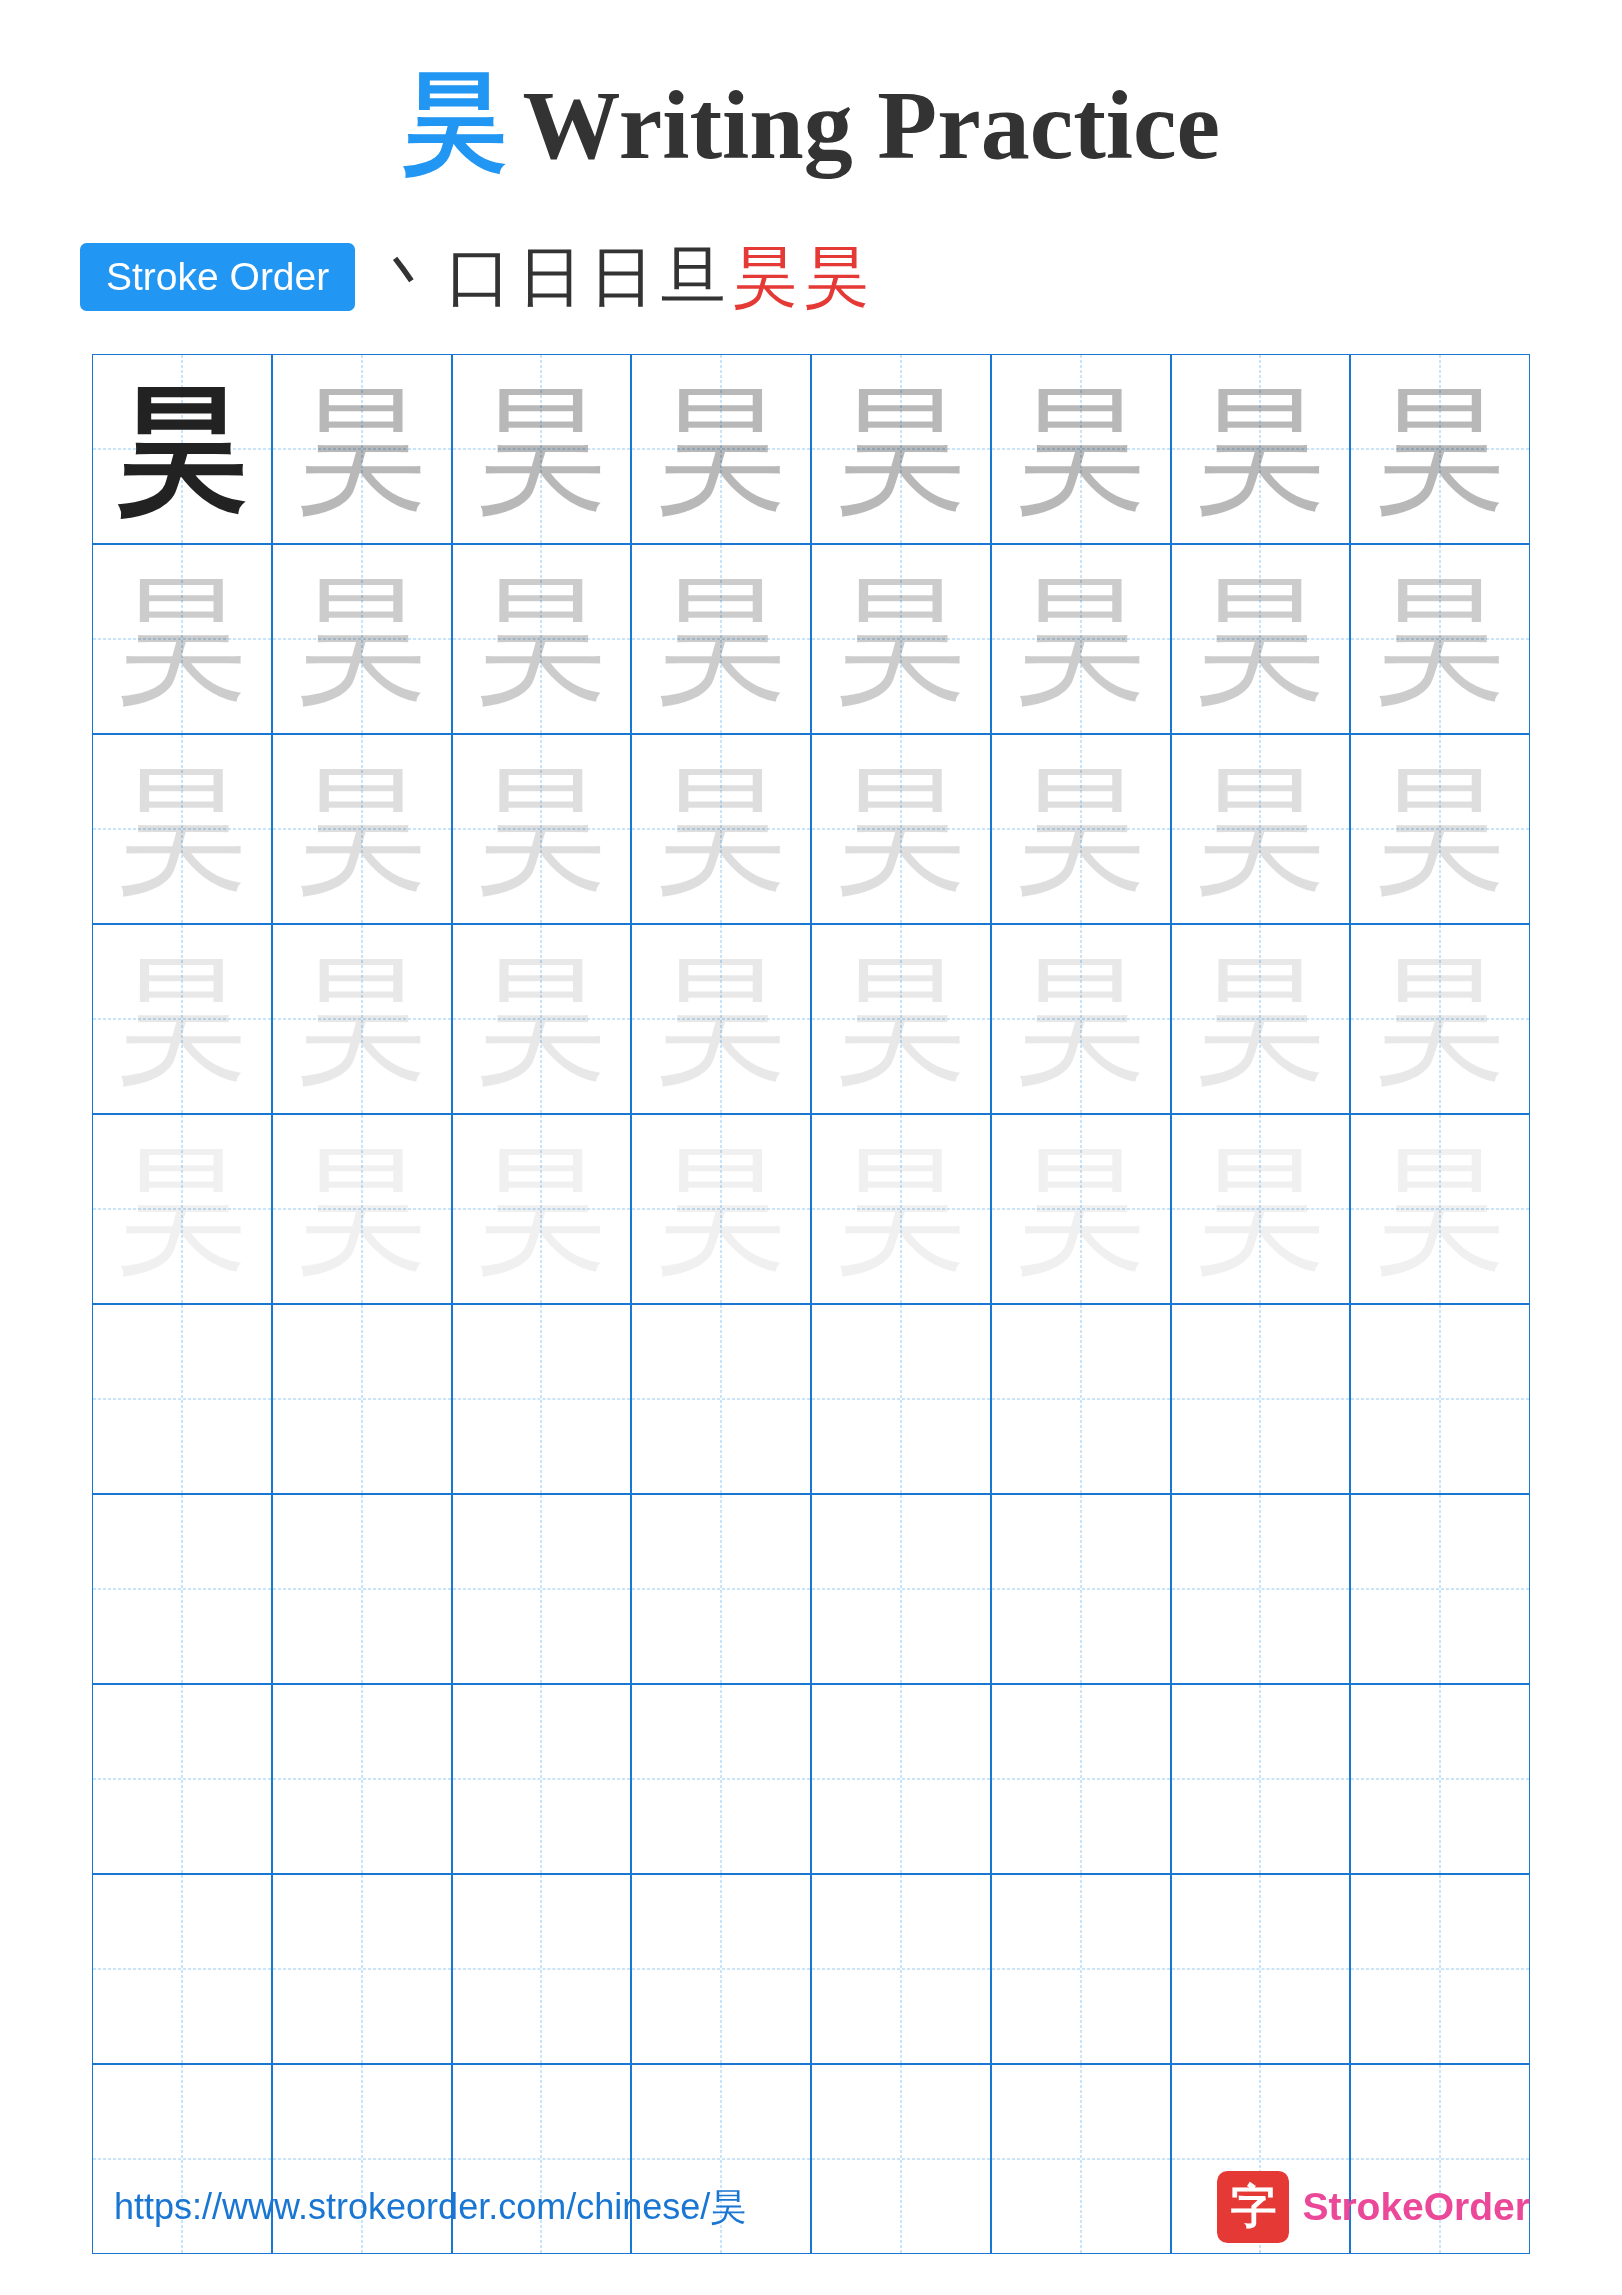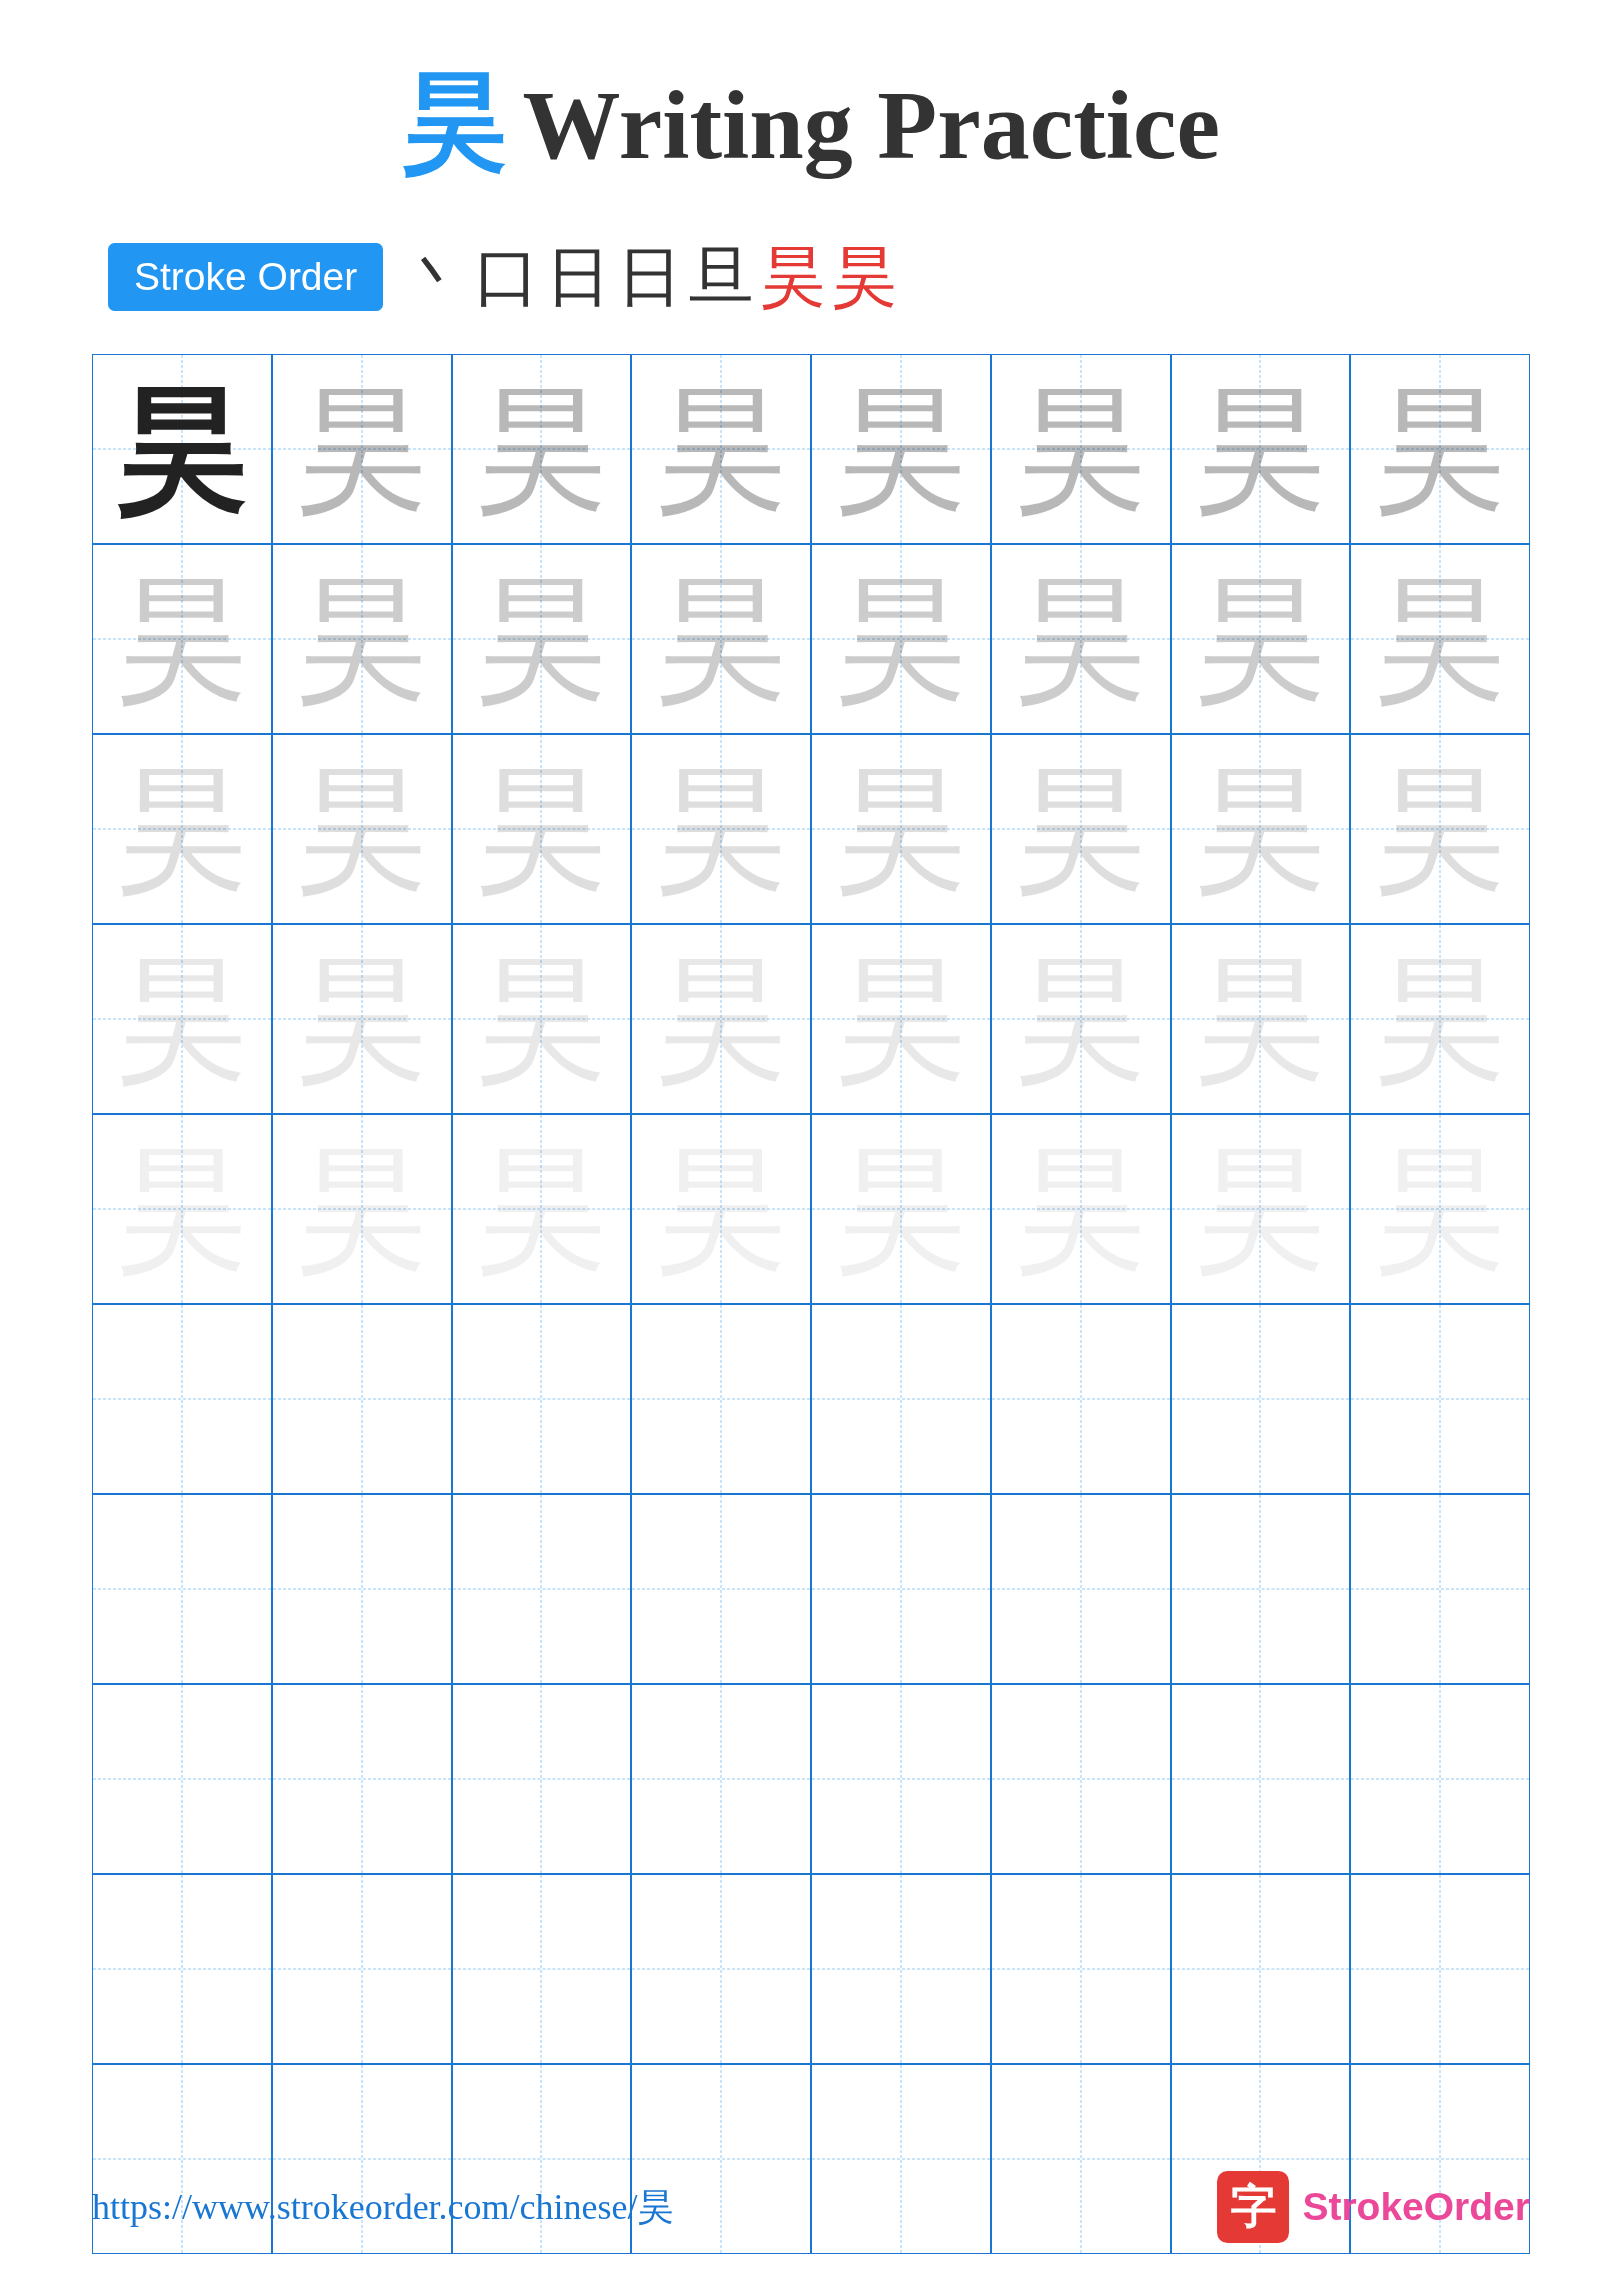--- a/index.html
+++ b/index.html
@@ -25,21 +25,21 @@
     .page-title .english-text {
       color: #333;
       font-size: 98px;
       font-weight: bold;
       margin-left: 13px;
     }
 
     .stroke-order-section {
       display: flex;
       align-items: center;
-      padding: 0 108px;
+      padding: 0 80px;
       margin-bottom: 33px;
       gap: 19.6px;
     }
     .stroke-order-badge {
       background: #2196F3;
       color: white;
       font-size: 39px;
       padding: 11.8px 26px;
       border-radius: 6.5px;
       white-space: nowrap;
@@ -126,21 +126,22 @@
       left: 0;
       right: 0;
       display: flex;
       align-items: center;
       justify-content: space-between;
       padding: 0 92px;
     }
     .footer-url {
       color: #1976D2;
       font-size: 36px;
-      font-family: Liberation Serif, serif;
+      font-family: Liberation Sans, sans-serif;
+      margin-left: 22px;
     }
     .footer-brand {
       display: flex;
       align-items: center;
       gap: 13px;
     }
     .brand-icon {
       width: 72px;
       height: 72px;
       background: #e53935;

